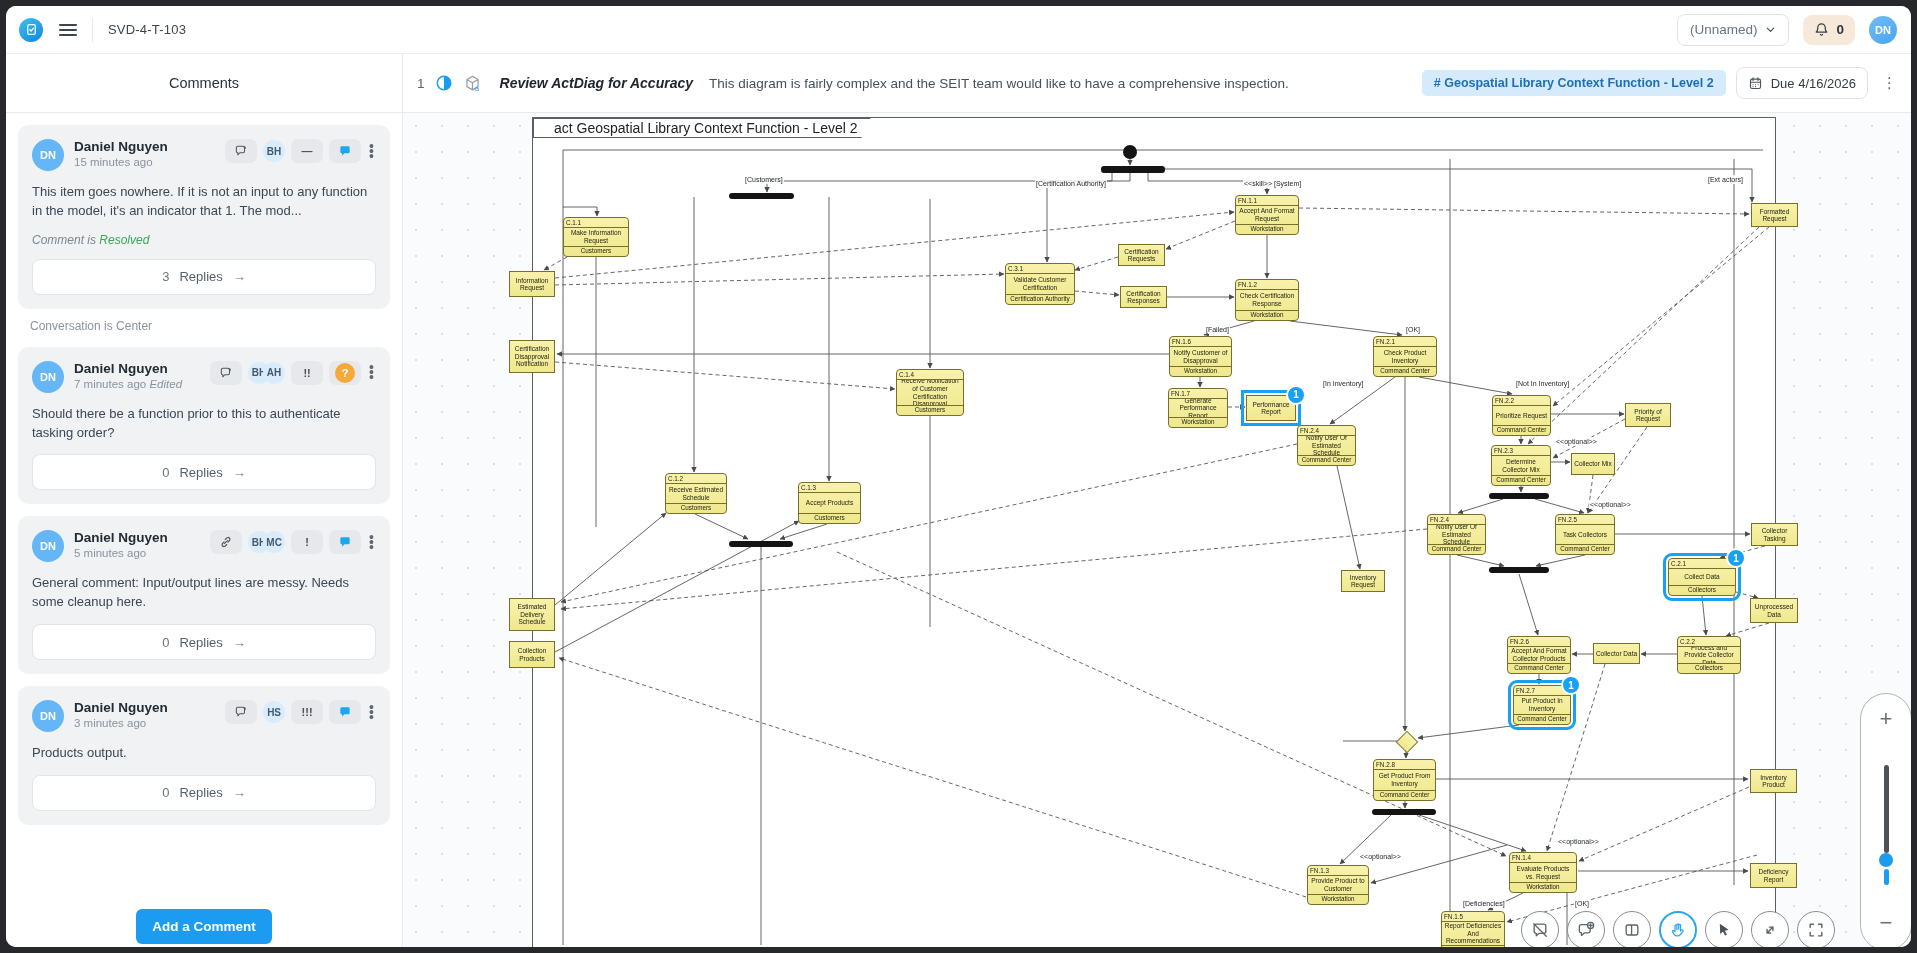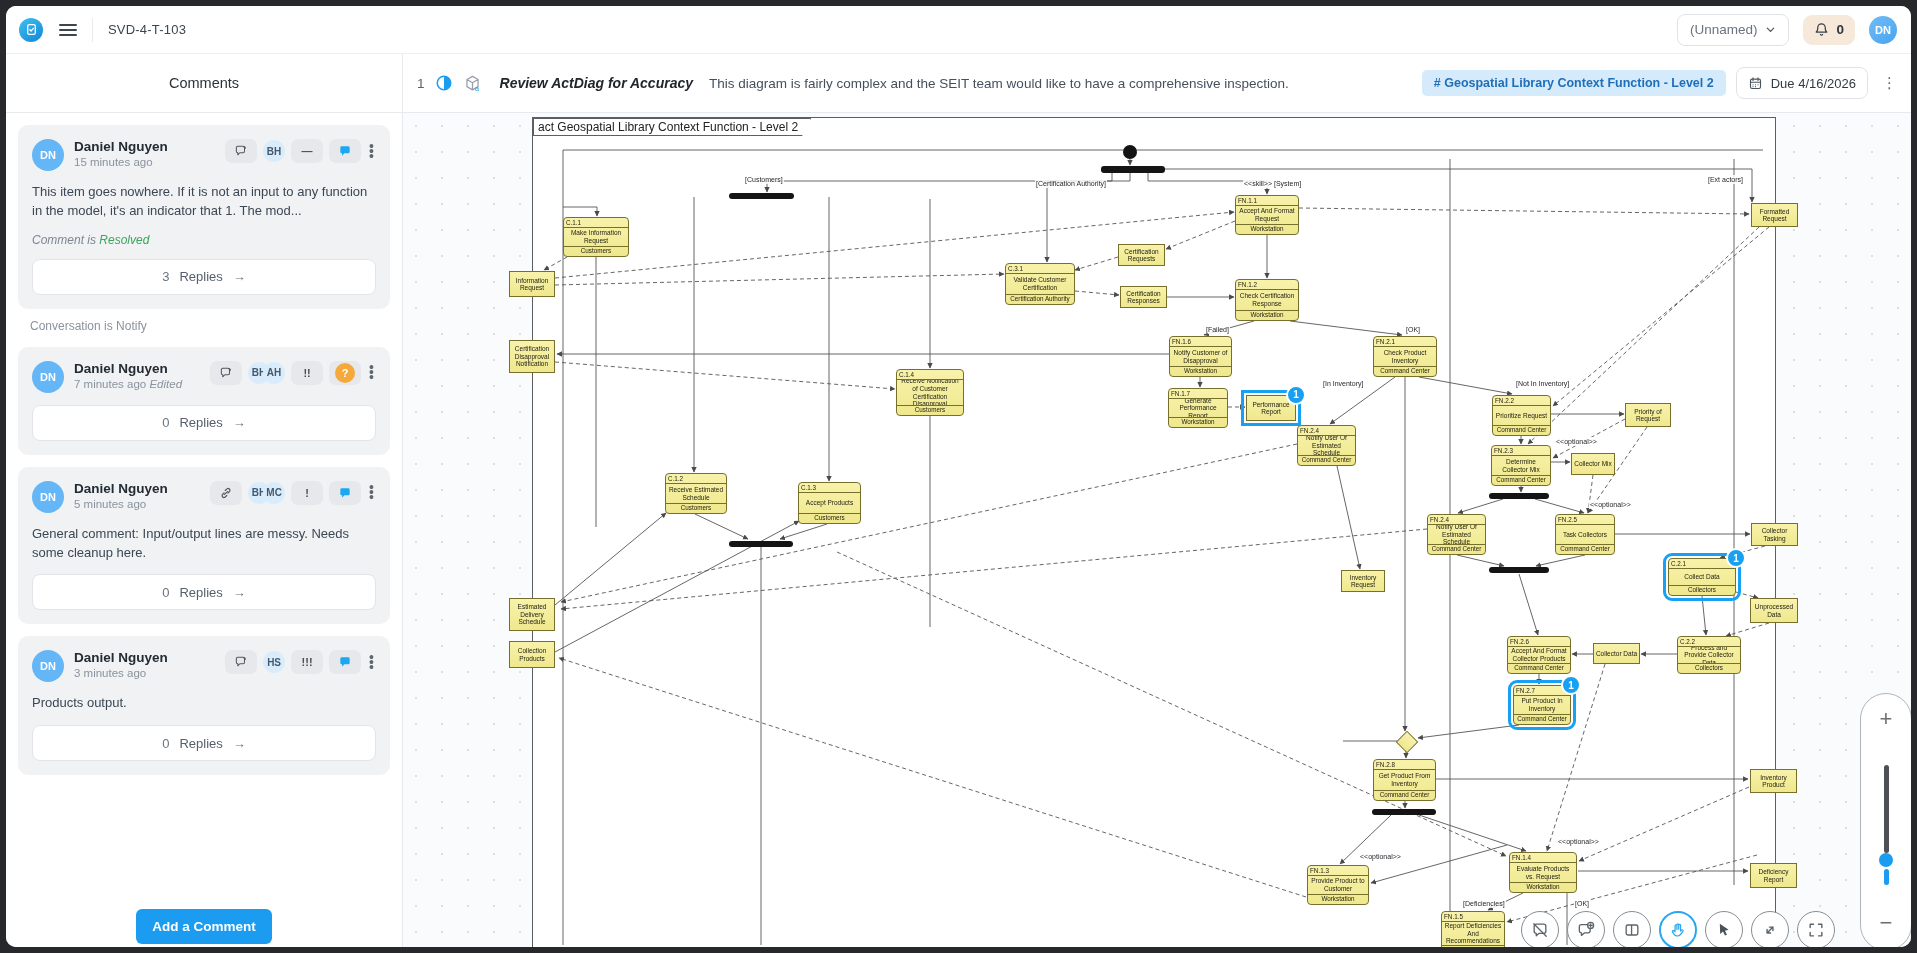--- a/index.html
+++ b/index.html
@@ -66,22 +66,22 @@
   .replies .num{color:#6a7480;}
   .replies .arr{color:#6a7480;}
   .closed{font-size:12px;color:#8a939e;margin:10px 24px 2px;}
   .add-btn{margin:auto auto 16px;background:#1b9cf0;color:#fff;border:none;border-radius:6px;
     font-size:13.5px;font-weight:600;padding:10px 16px;cursor:pointer;font-family:inherit;}
 
   
   .canvas{position:relative;flex:1;background:#fafbfc;overflow:hidden;
     background-image:radial-gradient(#dcdee1 1.1px,transparent 1.3px);background-size:26px 26px;}
   .frame{position:absolute;background:#fff;border:1px solid #5a5f64;}
-  .frame-tab{position:absolute;background:#fff;border:1px solid #5a5f64;font-size:12px;color:#222;
-    padding:1px 12px 1px 4px;white-space:nowrap;clip-path:polygon(0 0,100% 0,calc(100% - 9px) 100%,0 100%);}
+  .frame-tab{position:absolute;background:#fff;border:1px solid #5a5f64;font-size:14px;color:#222;
+    padding:1px 12px 1px 20px;white-space:nowrap;clip-path:polygon(0 0,100% 0,calc(100% - 9px) 100%,0 100%);}
   svg.edges{position:absolute;left:0;top:0;pointer-events:none;}
   .node{position:absolute;box-sizing:border-box;}
   .act{background:linear-gradient(#f8f2ab,#efe88d);border:1px solid #76702c;border-radius:4px;
     display:flex;flex-direction:column;color:#1d1c10;}
   .act .id{font-size:6.3px;padding:1px 2px 0;border-bottom:1px solid #76702c;line-height:7px;height:8px;}
   .act .nm{flex:1;display:flex;align-items:center;justify-content:center;text-align:center;
     font-size:6.5px;line-height:1.18;padding:1px 2px;overflow:hidden;}
   .act .al{font-size:6.3px;text-align:center;border-top:1px solid #76702c;line-height:8px;height:9px;overflow:hidden;}
   .note{background:linear-gradient(#f8f2ab,#efe88d);border:1px solid #76702c;display:flex;align-items:center;
     justify-content:center;text-align:center;font-size:6.5px;line-height:1.15;color:#1d1c10;padding:1px;}
@@ -203,21 +203,21 @@
             </div>
           </div>
           <div class="c-text">This item goes nowhere. If it is not an input to any function in the model, it's an indicator that 1. The mod...</div>
           <div class="c-status">Comment is <b>Resolved</b></div>
           <div class="replies">
             <span class="num">3</span>
             <span>Replies</span>
             <span class="arr">→</span>
           </div>
         </div>
-        <div class="closed">Conversation is Notify</div>
+        <div class="closed">Conversation is Center</div>
         <div class="card">
           <div class="c-head">
             <div class="c-av">DN</div>
             <div class="c-id">
               <div class="c-name">Daniel Nguyen</div>
               <div class="c-time">7 minutes ago <i>Edited</i></div>
             </div>
             <div class="c-badges">
               <div class="pill">
                 <svg width="14" height="14" viewBox="0 0 24 24" fill="none" stroke="#4f575f" stroke-width="1.8" stroke-linejoin="round">
@@ -229,20 +229,21 @@
                 <div class="mini-av">BH</div>
                 <div class="mini-av">AH</div>
               </div>
               <div class="pill">!!</div>
               <div class="pill">
                 <div class="q-circ">?</div>
               </div>
               <div class="kdots">•<br>•<br>•</div>
             </div>
           </div>
+          <div class="c-text">Should there be a function prior to this to authenticate tasking order?</div>
           <div class="replies">
             <span class="num">0</span>
             <span>Replies</span>
             <span class="arr">→</span>
           </div>
         </div>
         <div class="card">
           <div class="c-head">
             <div class="c-av">DN</div>
             <div class="c-id">

